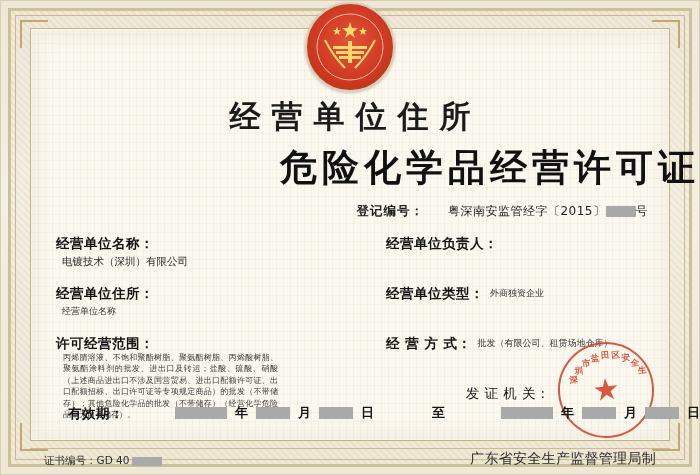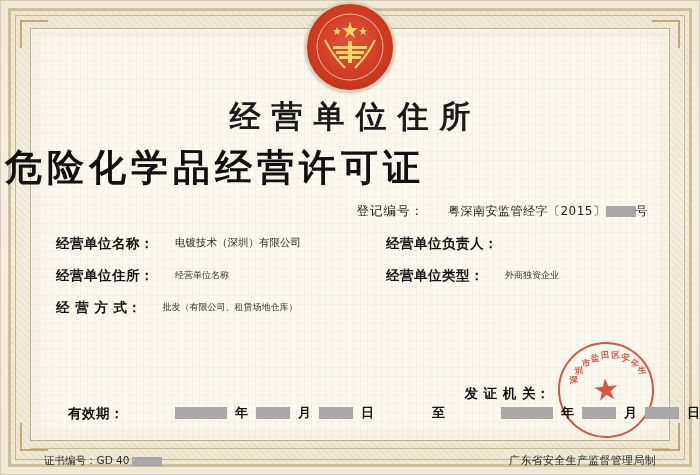--- a/index.html
+++ b/index.html
@@ -102,40 +102,40 @@
     font-size: 31px;
     font-weight: bold;
     letter-spacing: 11px;
     color: #1b1b1b;
     text-indent: 11px;
   }
   .title-main {
     position: absolute;
     top: 143px;
     left: 0; right: 0;
-    text-align: left;
+    text-align: right;
     font-family: "DejaVu Sans", sans-serif;
     font-size: 37px;
     font-weight: bold;
     letter-spacing: 5px;
     color: #111111;
     text-indent: 5px;
   }
 
   .reg-row {
     position: absolute;
     top: 203px;
     right: 52px;
     display: flex;
     align-items: baseline;
     font-family: "DejaVu Sans", sans-serif;
     font-size: 12.5px;
     color: #1d1d1d;
   }
-  .reg-label { letter-spacing: 1px; font-weight: normal; }
+  .reg-label { letter-spacing: 1px; font-weight: bold; }
   .reg-value { margin-left: 24px; font-size: 12px; letter-spacing: 0.5px; }
   .reg-value .masked { display: inline-block; }
 
   .masked {
     background: #a8a8a8;
     color: transparent;
     border-radius: 1px;
     vertical-align: middle;
   }
   .masked.sm { height: 11px; }
@@ -150,34 +150,34 @@
   }
   .field-row {
     display: flex;
     align-items: flex-start;
     margin-bottom: 13px;
   }
   .col {
     display: flex;
     align-items: flex-start;
   }
-  .col.left { width: 330px; }
+  .col.left { width: 330px; flex-direction: column; }
   .col.right { flex: 1; }
   .lbl {
     font-family: "DejaVu Sans", sans-serif;
     font-size: 13.5px;
     font-weight: bold;
     color: #141414;
     white-space: nowrap;
     letter-spacing: 0.5px;
     line-height: 18px;
   }
   .val {
-    margin-left: 21px;
-    font-family: Liberation Serif, serif;
+    margin-left: 6px;
+    font-family: Liberation Sans, sans-serif;
     font-size: 10.5px;
     color: #2a2a2a;
     line-height: 18px;
   }
   .val-scope {
     font-size: 8px;
     line-height: 11.5px;
     color: #3a3a3a;
     width: 215px;
     text-align: justify;
@@ -225,21 +225,21 @@
     color: #d2422c;
     white-space: nowrap;
   }
 
   .issuer-row {
     position: absolute;
     right: 150px;
     top: 385px;
     font-family: "DejaVu Sans", sans-serif;
     font-size: 13.5px;
-    font-weight: bold;
+    font-weight: normal;
     color: #141414;
     letter-spacing: 0.5px;
     margin-left: 12px;
   }
 
   
   .validity {
     position: absolute;
     left: 68px;
     right: 46px;
@@ -285,21 +285,21 @@
     width: 30px;
     height: 9px;
     background: #a9a9a9;
     margin-left: 3px;
   }
   .footer-right {
     position: absolute;
     right: 44px;
     bottom: 4px;
     font-family: Liberation Serif, serif;
-    font-size: 11px;
+    font-size: 14px;
     color: #2b2b2b;
     letter-spacing: 0.3px;
   }
   .hr-bottom {
     position: absolute;
     left: 30px; right: 30px;
     bottom: 26px;
     border-top: 1px solid #cbbc93;
   }
 </style>
@@ -364,20 +364,24 @@
         <span class="lbl">经营单位住所：</span>
         <span class="val val-small"><span>经营单位名称</span><span class="masked sm" style="width:92px;margin-left:3px;"></span></span>
       </div>
       <div class="col right">
         <span class="lbl">经营单位类型：</span>
         <span class="val val-small">外商独资企业</span>
       </div>
     </div>
 
     <div class="field-row">
+      <div class="col left">
+        <span class="lbl">许可经营范围：</span>
+        <span class="val-scope">丙烯腈溶液、不饱和聚酯树脂、聚氨酯树脂、丙烯酸树脂、聚氨酯涂料剂的批发、进出口及转运；盐酸、硫酸、硝酸（上述商品进出口不涉及国营贸易、进出口配额许可证、出口配额招标、出口许可证等专项规定商品）的批发（不带储存）；其他危险化学品的批发（不带储存）（经营化学危险品，无自有储存）。</span>
+      </div>
       <div class="col right">
         <span class="lbl">经 营 方 式：</span>
         <span class="val val-small">批发（有限公司、租赁场地仓库）</span>
       </div>
     </div>
 
   </div>
 
   <div class="issuer-row">发 证 机 关：</div>
 

